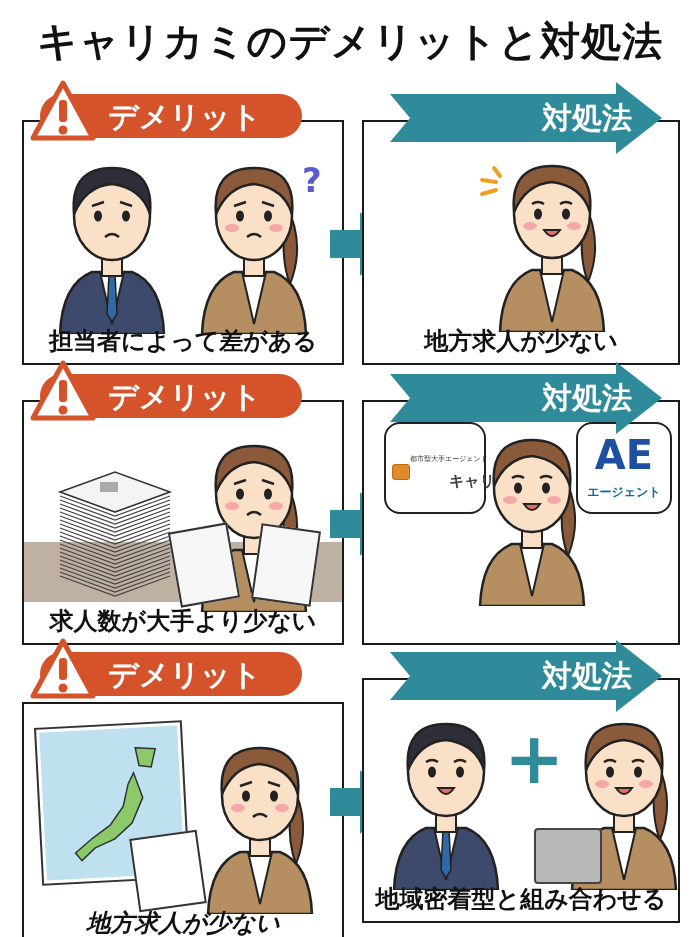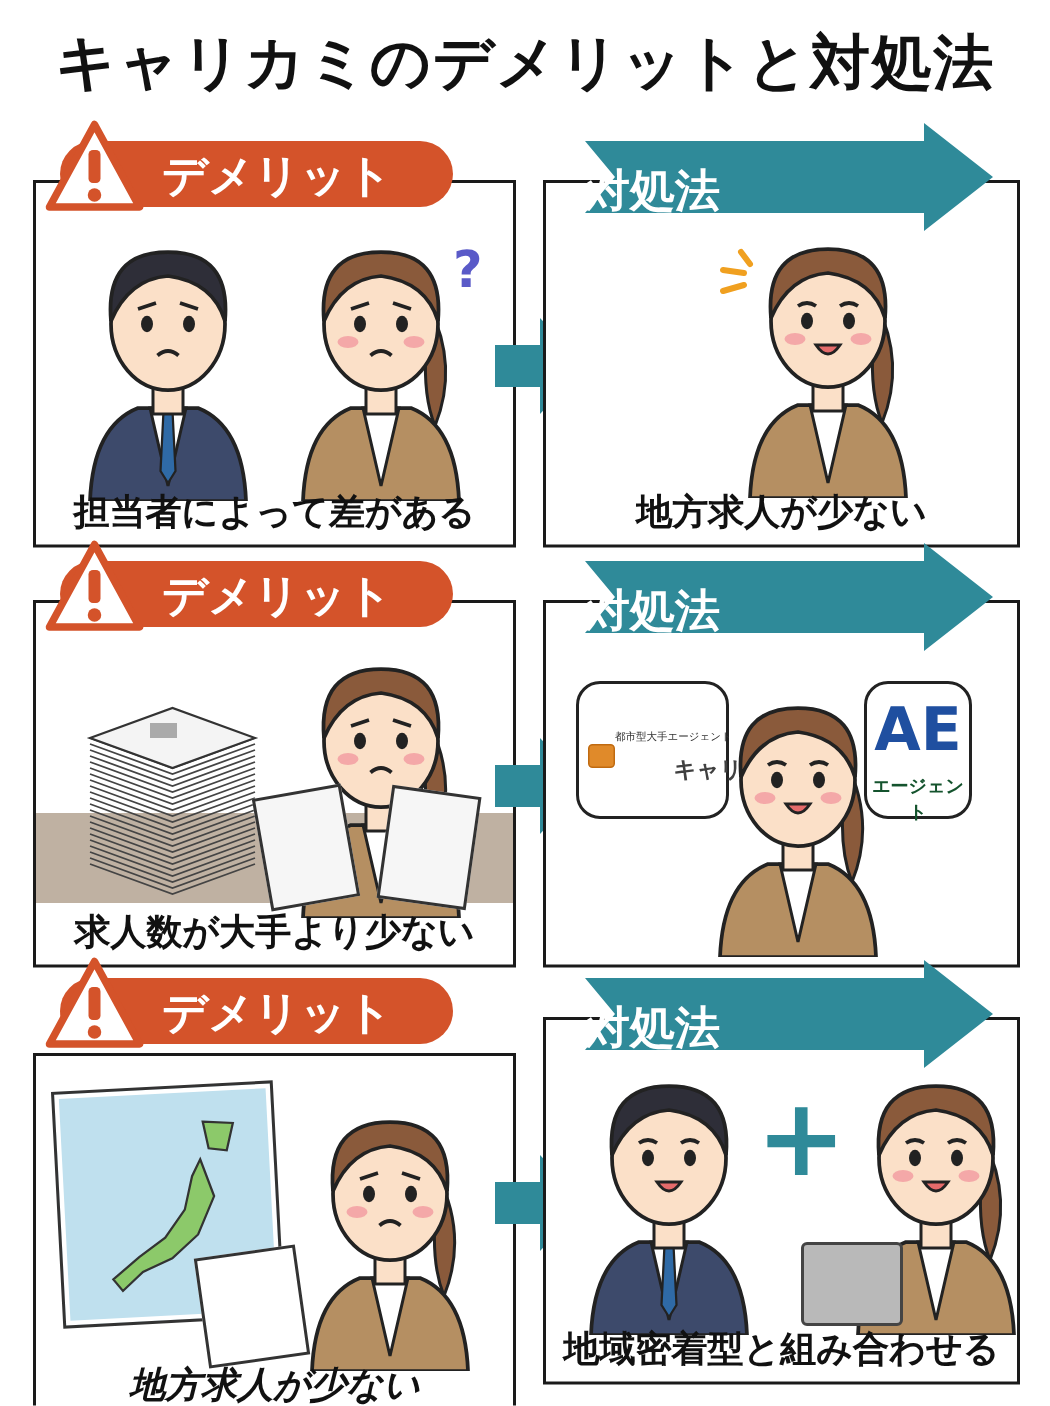--- a/index.html
+++ b/index.html
@@ -3,21 +3,21 @@
 <meta charset="utf-8">
 <style>
   html,body{margin:0;padding:0;background:#fff;}
   body{width:700px;height:937px;position:relative;overflow:hidden;font-family:"DejaVu Sans",sans-serif;color:#111;}
   .title{position:absolute;left:0;top:14px;width:700px;text-align:center;font-size:40px;font-weight:bold;letter-spacing:1px;}
   .panel{position:absolute;border:2.5px solid #1a1a1a;background:#fff;box-sizing:border-box;}
   .caption{position:absolute;left:0;right:0;bottom:6px;text-align:center;font-size:24px;font-weight:bold;}
   .demerit-tag{position:absolute;height:44px;background:#d4532a;border-radius:22px;color:#fff;font-size:30px;font-weight:bold;display:flex;align-items:flex-end;box-sizing:border-box;padding-left:68px;}
   .warn{position:absolute;left:-10px;top:-14px;width:66px;height:62px;}
   .solution-tag{position:absolute;height:72px;}
-  .solution-tag .lbl{position:absolute;left:0;right:30px;top:10px;height:72px;line-height:72px;text-align:left;color:#fff;font-size:30px;font-weight:bold;}
+  .solution-tag .lbl{position:absolute;left:0;right:30px;top:0;height:72px;line-height:72px;text-align:right;color:#fff;font-size:30px;font-weight:bold;}
   .mid-arrow{position:absolute;width:60px;height:64px;}
   .art{position:absolute;}
   .bubble{position:absolute;background:#fff;border:2.5px solid #222;border-radius:16px;box-sizing:border-box;}
 </style>
 </head>
 <body>
 
 <div class="title">キャリカミのデメリットと対処法</div>
 
 <div id="rows">
@@ -145,29 +145,29 @@
           <path d="M33 3 L63 58 L3 58 Z" fill="#fff" stroke="#d4532a" stroke-width="5" stroke-linejoin="round"></path>
           <rect x="29" y="20" width="8" height="22" rx="3" fill="#d4532a"></rect>
           <circle cx="33" cy="50" r="4.5" fill="#d4532a"></circle>
         </svg></div>
       <span>デメリット</span>
     </div>
     <div class="mid-arrow" style="left:330px;top:492px;"><svg viewBox="0 0 60 64" width="60" height="64">
         <path d="M0 18 L30 18 L30 0 L60 32 L30 64 L30 46 L0 46 Z" fill="#2f8a99"></path>
       </svg></div>
     <div class="panel" style="left:362px;top:400px;width:318px;height:245px;">
-      <div class="art" style="left:0;top:30px;width:314px;height:170px;margin-top:32px;">
+      <div class="art" style="left:0;top:30px;width:314px;height:170px;">
         <div class="bubble" style="left:20px;top:-10px;width:102px;height:92px;">
           <div style="position:absolute;left:24px;top:30px;font-size:7px;color:#333;white-space:nowrap;">都市型大手エージェント</div>
           <div style="position:absolute;left:6px;top:40px;width:16px;height:14px;background:#e08a2a;border-radius:3px;border:1px solid #c06a10;"></div>
           <div style="position:absolute;left:24px;top:48px;font-size:15px;font-weight:bold;color:#404040;white-space:nowrap;padding-left:39px;">キャリカミ</div>
         </div>
-        <div class="bubble" style="left:212px;top:-10px;width:72px;height:92px;">
+        <div class="bubble" style="left:212px;top:-10px;width:96px;height:92px;">
           <div style="position:absolute;left:0;right:0;top:8px;text-align:center;font-size:40px;font-weight:bold;color:#1f4fa0;">AE</div>
-          <div style="position:absolute;left:0;right:0;top:60px;text-align:center;font-size:12px;font-weight:bold;color:#14532d;">エージェント</div>
+          <div style="position:absolute;left:0;right:0;top:60px;text-align:center;font-size:12px;font-weight:bold;color:#0369a1;">エージェント</div>
         </div>
         <div style="position:absolute;left:108px;top:-16px;"><svg viewBox="0 0 120 190" width="120" height="190">
             <path d="M92 60 Q112 100 96 140 Q88 120 90 90 Z" fill="#8a5a3b" stroke="#222" stroke-width="2"></path>
             <path d="M8 190 Q10 140 40 128 L80 128 Q110 140 112 190 Z" fill="#b58f62" stroke="#222" stroke-width="2.5"></path>
             <path d="M48 128 L60 180 L72 128 Z" fill="#fff" stroke="#222" stroke-width="2"></path>
             <rect x="50" y="110" width="20" height="22" fill="#fbe0c8" stroke="#222" stroke-width="2"></rect>
             <ellipse cx="60" cy="72" rx="38" ry="44" fill="#fbe0c8" stroke="#222" stroke-width="2.5"></ellipse>
             <path d="M22 70 Q18 24 60 24 Q102 24 98 70 Q90 44 60 40 Q34 42 22 70 Z" fill="#8a5a3b" stroke="#222" stroke-width="2.5"></path>
             <path d="M40 62 Q46 58 52 62 M68 62 Q74 58 80 62" stroke="#222" stroke-width="2.5" fill="none"></path>
             <ellipse cx="46" cy="72" rx="4" ry="5.5" fill="#222"></ellipse>

